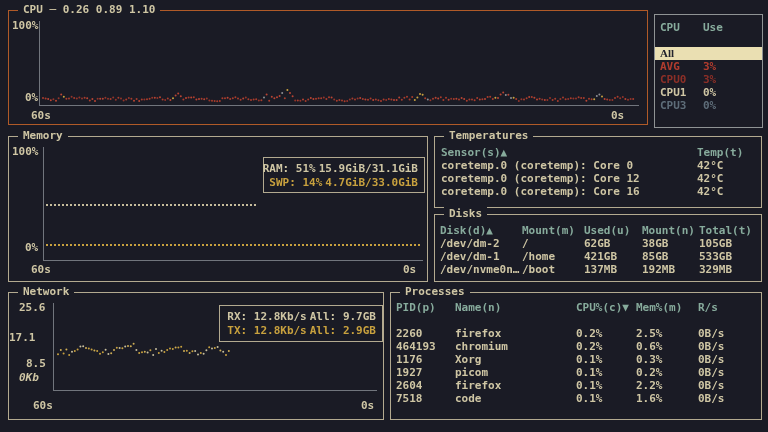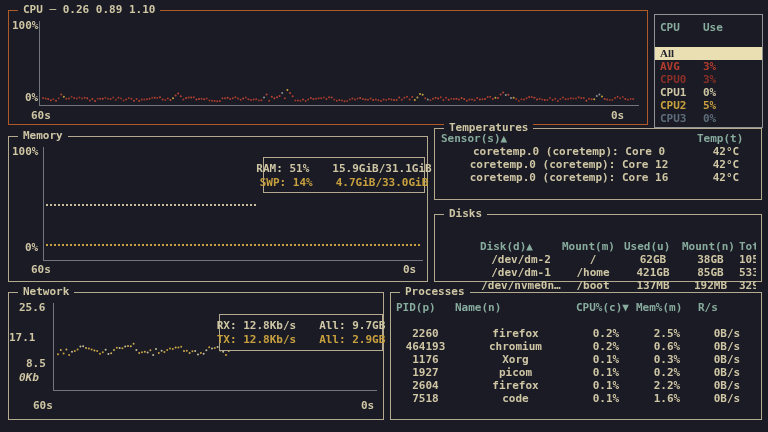--- a/index.html
+++ b/index.html
@@ -36,29 +36,29 @@
   .axis-label{position:absolute;white-space:nowrap;}
   .plot{position:absolute;border-left:1px solid var(--axis);border-bottom:1px solid var(--axis);}
   .plot svg{position:absolute;left:0;top:0;}
   .dotline{position:absolute;height:2px;z-index:1;}
   .dl-cream{background-image:repeating-linear-gradient(90deg,#c6bd9c 0 2px,transparent 2px 4px);}
   .dl-gold{background-image:repeating-linear-gradient(90deg,var(--gold) 0 2px,transparent 2px 4px);}
   .legend-box{
     position:absolute;border:1px solid var(--pborder);background:var(--bg);
     z-index:2;padding:3px 6px;display:flex;flex-direction:column;justify-content:center;gap:1px;
   }
-  .legend-line{display:flex;justify-content:center;white-space:nowrap;gap:23px;}
+  .legend-line{display:flex;justify-content:flex-end;white-space:nowrap;gap:3px;}
   .gold{color:var(--gold);}
   .red{color:var(--red);}
   .dred{color:var(--dred);}
   .slate{color:var(--slate);}
   .thead{color:var(--teal);}
-  .trow{white-space:nowrap;overflow:hidden;text-align:center;}
+  .trow{white-space:nowrap;overflow:hidden;}
   .temp-grid{display:grid;grid-template-columns:1fr 58px;padding:0 6px;height:13px;align-items:center;}
-  .disk-grid{display:grid;grid-template-columns:82px 62px 58px 57px 1fr;padding:0 5px;height:13px;align-items:center;margin-left:40px;}
+  .disk-grid{display:grid;grid-template-columns:82px 62px 58px 57px 1fr;padding:0 5px;height:13px;align-items:center;}
   .proc-grid{display:grid;grid-template-columns:59px 121px 60px 62px 1fr;padding:0 5px;height:13px;align-items:center;}
   .cput-grid{display:grid;grid-template-columns:43px 1fr;padding:0 5px;height:13px;align-items:center;}
   .selected{background:var(--hl);color:var(--hl-text);font-family:Liberation Serif, serif;}
   .cell{overflow:hidden;white-space:nowrap;}
 </style>
 </head>
 <body>
 
 <div class="screen">
 
@@ -321,24 +321,20 @@
       <span class="cell">3%</span>
     </div>
     <div class="cput-grid dred">
       <span class="cell">CPU0</span>
       <span class="cell">3%</span>
     </div>
     <div class="cput-grid">
       <span class="cell">CPU1</span>
       <span class="cell">0%</span>
     </div>
-    <div class="cput-grid gold">
-      <span class="cell">CPU2</span>
-      <span class="cell">5%</span>
-    </div>
     <div class="cput-grid slate">
       <span class="cell">CPU3</span>
       <span class="cell">0%</span>
     </div>
   </div>
 
   <div class="panel" style="left:8px;top:136px;width:420px;height:146px;">
     <div class="panel-title">
       <span>Memory</span>
     </div>
@@ -355,21 +351,21 @@
         <span><span>RAM:</span> <span>51%</span></span>
         <span>15.9GiB/31.1GiB</span>
       </div>
       <div class="legend-line gold">
         <span><span>SWP:</span> <span>14%</span></span>
         <span>4.7GiB/33.0GiB</span>
       </div>
     </div>
   </div>
 
-  <div class="panel" style="left:434px;top:128px;width:328px;height:72px;padding-top:3px;">
+  <div class="panel" style="left:434px;top:136px;width:328px;height:72px;padding-top:9px;">
     <div class="panel-title">
       <span>Temperatures</span>
     </div>
     <div class="temp-grid thead">
       <span class="cell">Sensor(s)▲</span>
       <span class="cell">Temp(t)</span>
     </div>
     <div class="temp-grid trow">
       <span class="cell">coretemp.0 (coretemp): Core 0</span>
       <span class="cell">42°C</span>
@@ -377,21 +373,21 @@
     <div class="temp-grid trow">
       <span class="cell">coretemp.0 (coretemp): Core 12</span>
       <span class="cell">42°C</span>
     </div>
     <div class="temp-grid trow">
       <span class="cell">coretemp.0 (coretemp): Core 16</span>
       <span class="cell">42°C</span>
     </div>
   </div>
 
-  <div class="panel" style="left:434px;top:214px;width:328px;height:68px;padding-top:25px;">
+  <div class="panel" style="left:434px;top:214px;width:328px;height:68px;padding-top:9px;">
     <div class="panel-title">
       <span>Disks</span>
     </div>
     <div class="disk-grid thead">
       <span class="cell">Disk(d)▲</span>
       <span class="cell">Mount(m)</span>
       <span class="cell">Used(u)</span>
       <span class="cell">Mount(n)</span>
       <span class="cell">Total(t)</span>
     </div>
@@ -487,21 +483,21 @@
           <circle cx="155.2" cy="44.2" r="1" fill="#c8a13e"></circle>
           <circle cx="158.0" cy="45.5" r="1" fill="#c6bd9c"></circle>
           <circle cx="160.8" cy="45.0" r="1" fill="#c8a13e"></circle>
           <circle cx="163.6" cy="44.1" r="1" fill="#c6bd9c"></circle>
           <circle cx="166.4" cy="47.6" r="1" fill="#cfae55"></circle>
           <circle cx="169.2" cy="48.7" r="1" fill="#c6bd9c"></circle>
           <circle cx="172.0" cy="52.1" r="1" fill="#c8a13e"></circle>
           <circle cx="174.8" cy="47.9" r="1" fill="#cfae55"></circle>
         </svg>
     </div>
-    <div class="legend-box" style="left:210px;top:21px;width:164px;height:37px;">
+    <div class="legend-box" style="left:210px;top:12px;width:164px;height:37px;">
       <div class="legend-line">
         <span><span>RX:</span> <span>12.8Kb/s</span></span>
         <span><span>All:</span> <span>9.7GB</span></span>
       </div>
       <div class="legend-line gold">
         <span><span>TX:</span> <span>12.8Kb/s</span></span>
         <span><span>All:</span> <span>2.9GB</span></span>
       </div>
     </div>
   </div>

